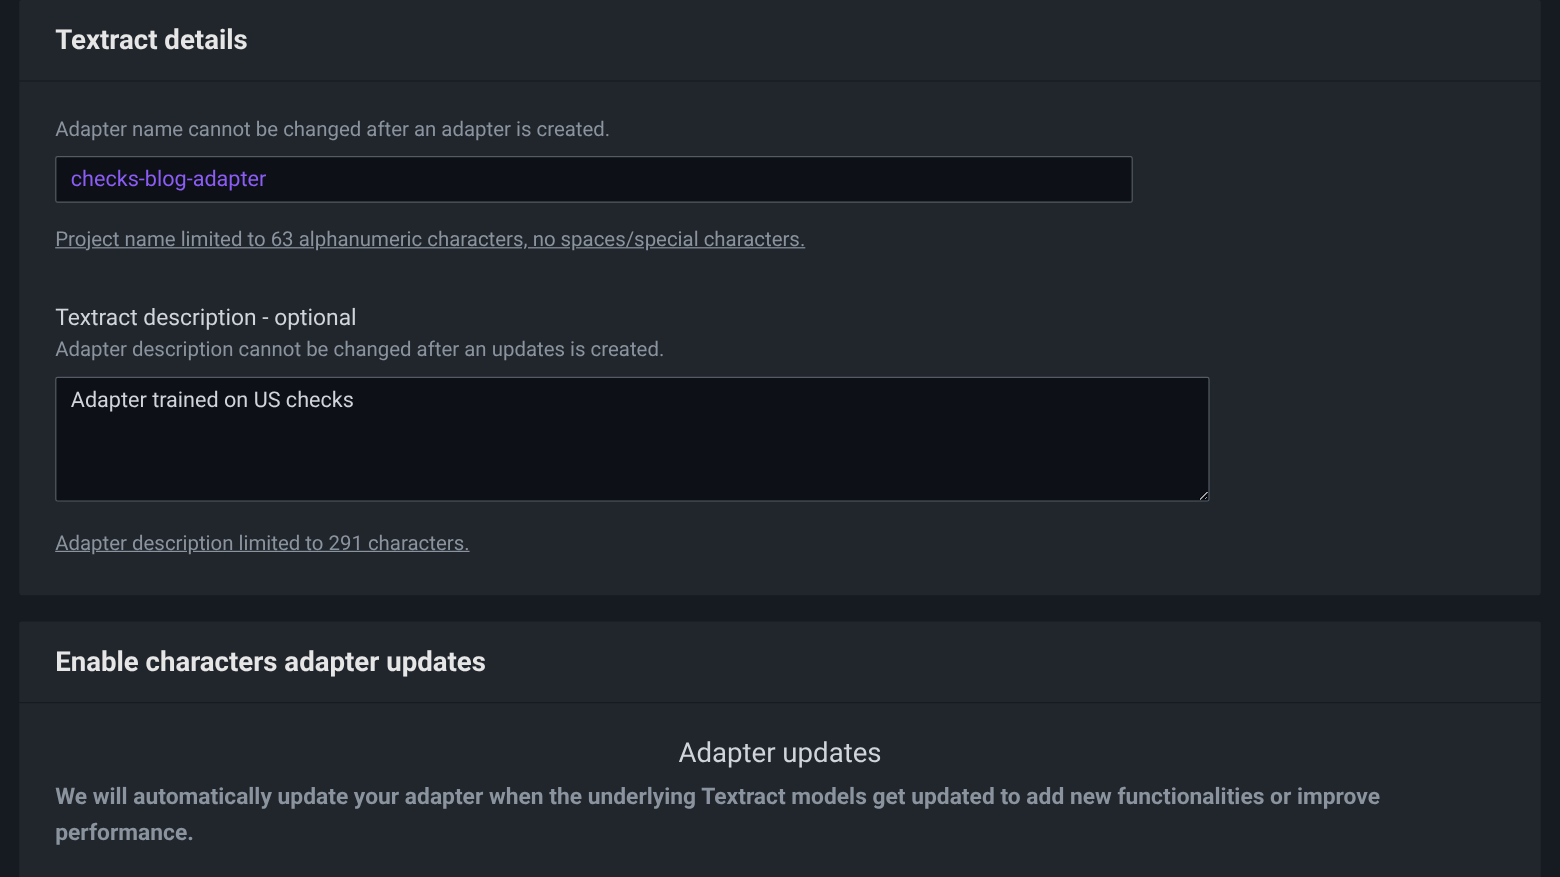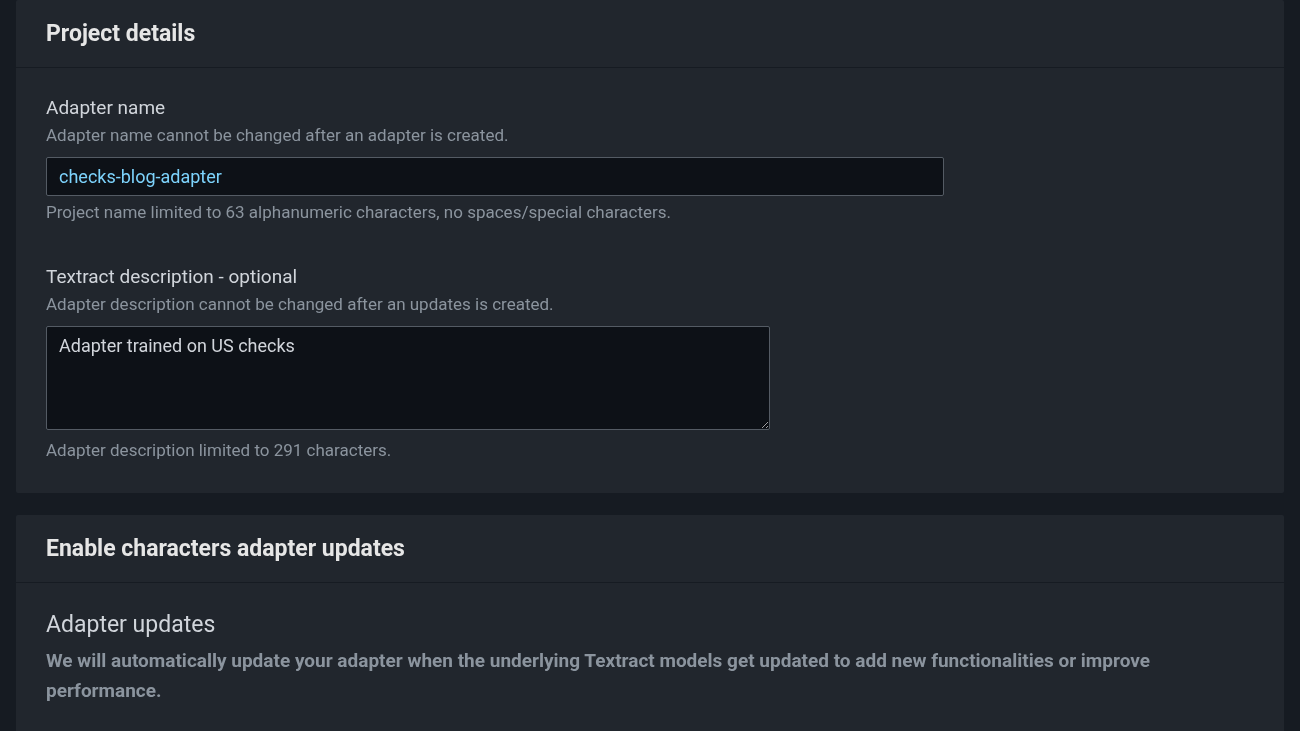--- a/index.html
+++ b/index.html
@@ -64,74 +64,75 @@
       font-size: 17px;
       font-weight: 400;
       line-height: 1.5;
     }
     
     .field-hint.top {
       margin-bottom: 8px;
     }
     
     .field-hint.bottom {
-      margin-top: 4px;
+      margin-top: 19px;
+      text-decoration: underline;
     }
     
     .text-input {
       width: 898px;
       max-width: 100%;
       background-color: #0d1117;
       border: 1px solid #545b64;
       border-radius: 2px;
-      color: #7dd3fc;
+      color: #8b5cf6;
       font-size: 18px;
       padding: 8px 12px;
       font-family: inherit;
     }
     
     .textarea-input {
-      width: 724px;
+      width: 962px;
       max-width: 100%;
       height: 104px;
       background-color: #0d1117;
       border: 1px solid #545b64;
       border-radius: 2px;
       color: #d1d5db;
       font-size: 18px;
       padding: 8px 12px;
       font-family: inherit;
       resize: both;
     }
     
     .sub-heading {
       color: #d1d5db;
       font-size: 23px;
       font-weight: 400;
       margin-bottom: 8px;
+      text-align: center;
     }
     
     .body-text {
       color: #8b949e;
       font-size: 19px;
       font-weight: 700;
       line-height: 1.6;
     }
   </style>
 </head>
 <body>
 
 <div class="panel">
   <div class="panel-header">
-    <h2>Project details</h2>
+    <h2>Textract details</h2>
   </div>
   <div class="panel-body">
 
     <div class="field-group">
-      <label class="field-label">Adapter name</label>
       <div class="field-hint top">Adapter name cannot be changed after an adapter is created.</div>
       <input type="text" class="text-input" value="checks-blog-adapter" style="">
       <div class="field-hint bottom">Project name limited to 63 alphanumeric characters, no spaces/special characters.</div>
     </div>
 
     <div class="field-group">
       <label class="field-label">
         <span>Textract description - </span><span class="optional">optional</span>
       </label>
       <div class="field-hint top">Adapter description cannot be changed after an updates is created.</div>

